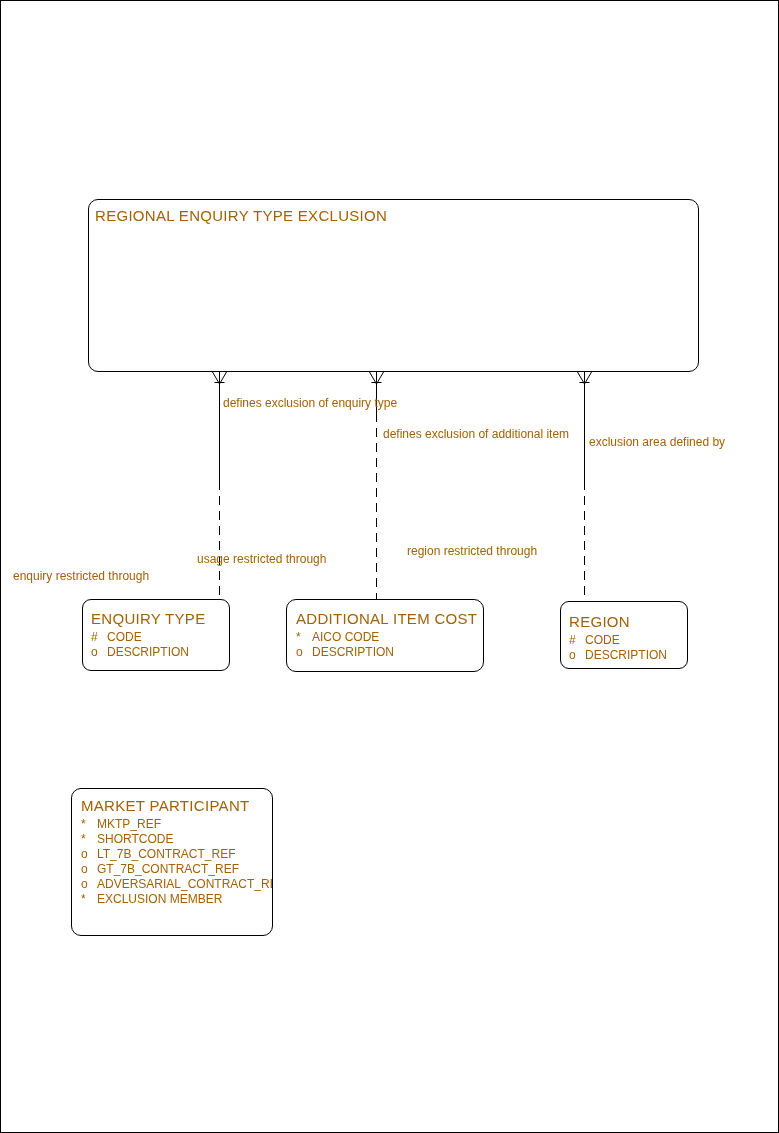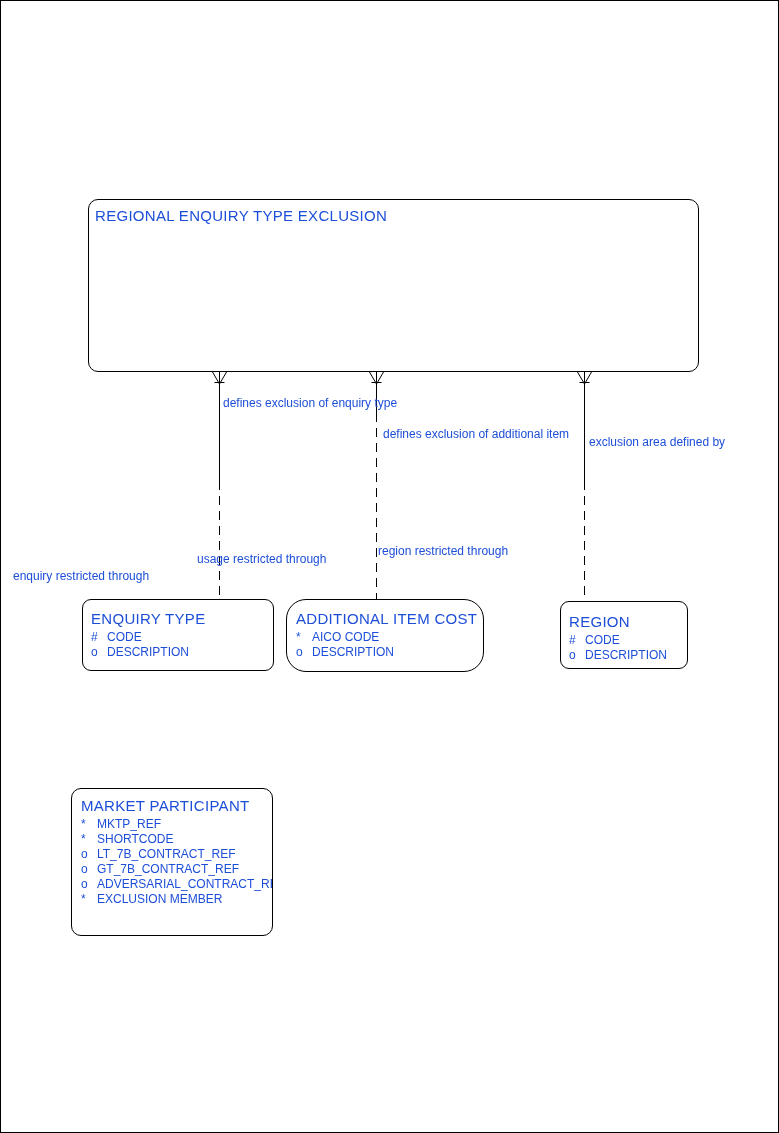--- a/index.html
+++ b/index.html
@@ -4,21 +4,21 @@
 <style>
   html,body{margin:0;padding:0;background:#ffffff;}
   .canvas{
     position:relative;
     width:779px;height:1133px;
     background:#ffffff;
     border:1px solid #000000;
     box-sizing:border-box;
     overflow:hidden;
     font-family:"Liberation Sans","DejaVu Sans",sans-serif;
-    color:#1d4ed8;
+    color:#a16207;
   }
   .connectors{position:absolute;left:0;top:0;}
   .entity{
     position:absolute;
     border:1px solid #000000;
     background:#ffffff;
     box-sizing:border-box;
     overflow:hidden;
   }
   .entity-title{
@@ -37,29 +37,29 @@
   .attr .marker{flex:0 0 16px;}
   .attr .aname{flex:0 0 auto;}
   .rel-label{
     position:absolute;
     font-size:12px;
     line-height:16px;
     white-space:nowrap;
   }
   
   #entity-root{left:87px;top:198px;width:611px;height:173px;border-radius:10px;padding:6px 0 0 6px;}
-  #entity-enquiry-type{left:81px;top:598px;width:192px;height:72px;border-radius:9px;padding:9px 0 0 8px;}
-  #entity-additional-item-cost{left:285px;top:598px;width:198px;height:73px;border-radius:20px;padding:9px 9px 0 9px;}
+  #entity-enquiry-type{left:81px;top:598px;width:148px;height:72px;border-radius:9px;padding:9px 0 0 8px;}
+  #entity-additional-item-cost{left:285px;top:598px;width:198px;height:73px;border-radius:10px;padding:9px 9px 0 9px;}
   #entity-region{left:559px;top:600px;width:128px;height:68px;border-radius:9px;padding:10px 16px 0 8px;}
   #entity-market-participant{left:70px;top:787px;width:202px;height:148px;border-radius:10px;padding:7px 0 8px 9px;}
   #rel-label-0{left:222px;top:394px;}
   #rel-label-1{left:382px;top:414px;margin-top:11px;}
   #rel-label-2{left:588px;top:433px;}
   #rel-label-3{left:196px;top:550px;}
-  #rel-label-4{left:377px;top:542px;}
+  #rel-label-4{left:377px;top:542px;padding-left:29px;}
   #rel-label-5{left:12px;top:567px;}
 </style>
 </head>
 <body>
 
 <div class="canvas">
 
   <svg class="connectors" width="779" height="1133" viewBox="0 0 779 1133">
     <g stroke="#000000" stroke-width="1" fill="none">
 

